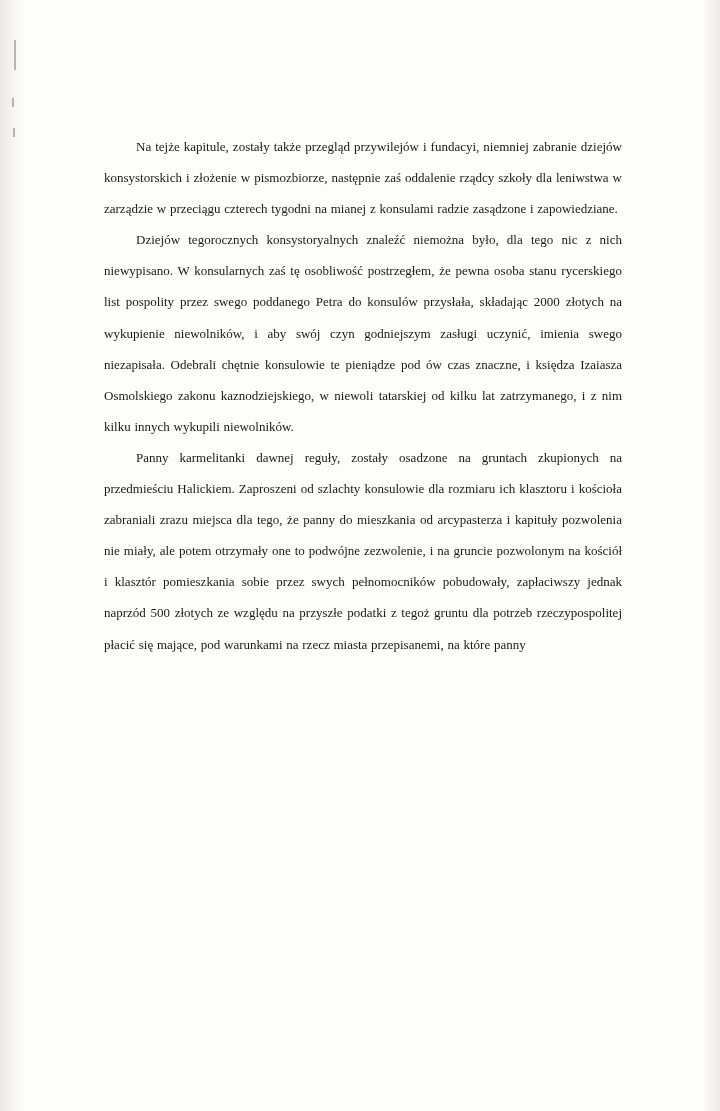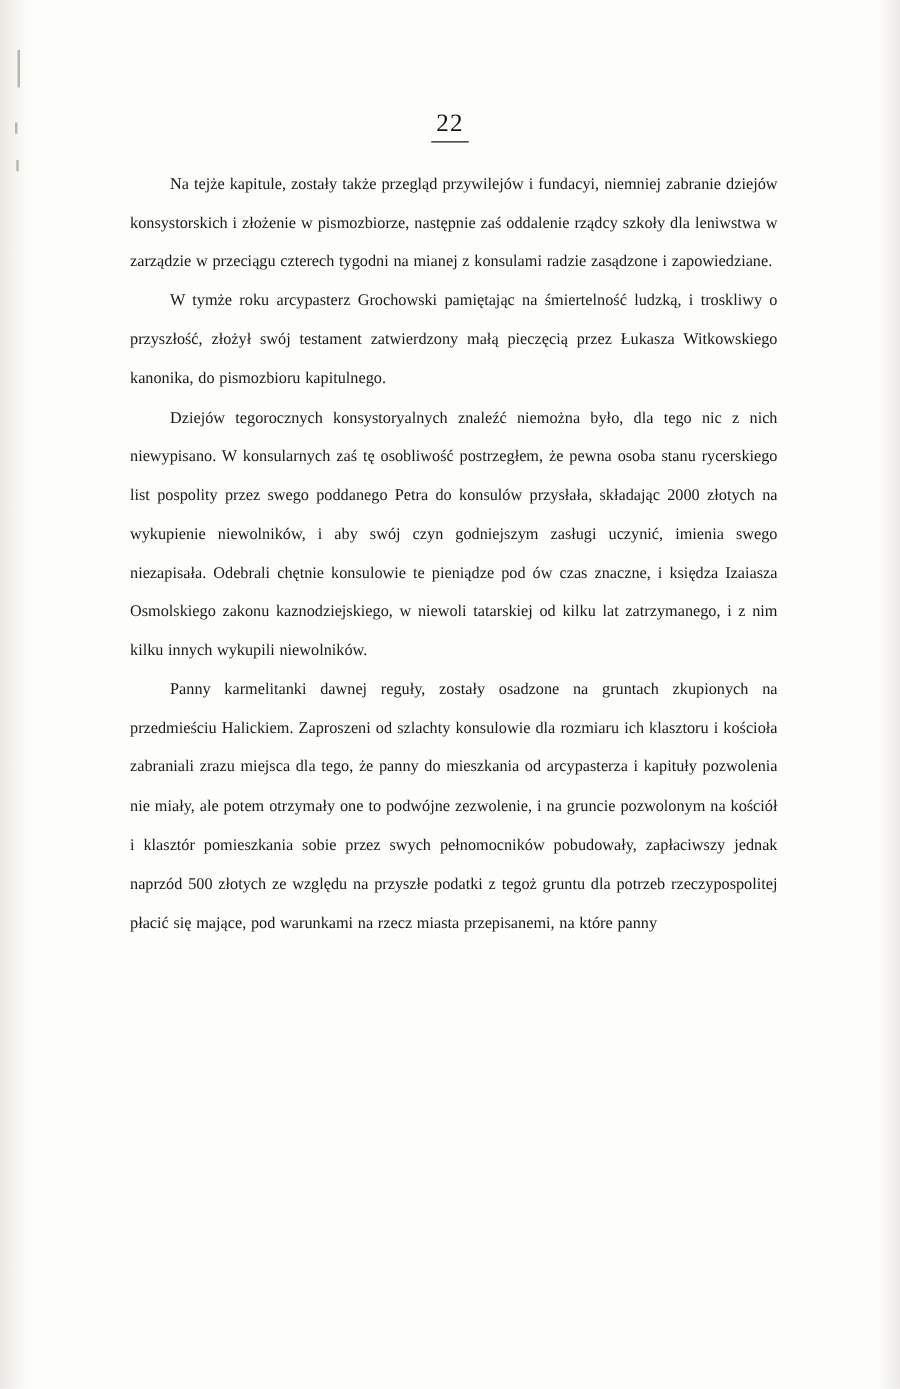--- a/index.html
+++ b/index.html
@@ -100,24 +100,20 @@
 <body>
 
 <div class="page">
 
   <div class="margin-marks">
     <span class="mm1"></span>
     <span class="mm2"></span>
     <span class="mm3"></span>
   </div>
 
-  <div class="page-number">
-    <span class="num">22</span>
-  </div>
 
   <div class="body-text">
     <p class="para">Na tejże kapitule, zostały także przegląd przywilejów i fundacyi, niemniej zabranie dziejów konsystorskich i złożenie w pismozbiorze, następnie zaś oddalenie rządcy szkoły dla leniwstwa w zarządzie w przeciągu czterech tygodni na mianej z konsulami radzie zasądzone i zapowiedziane.</p>
-    <p class="para">W tymże roku arcypasterz Grochowski pamiętając na śmiertelność ludzką, i troskliwy o przyszłość, złożył swój testament zatwierdzony małą pieczęcią przez Łukasza Witkowskiego kanonika, do pismozbioru kapitulnego.</p>
     <p class="para">Dziejów tegorocznych konsystoryalnych znaleźć niemożna było, dla tego nic z nich niewypisano. W konsularnych zaś tę osobliwość postrzegłem, że pewna osoba stanu rycerskiego list pospolity przez swego poddanego Petra do konsulów przysłała, składając 2000 złotych na wykupienie niewolników, i aby swój czyn godniejszym zasługi uczynić, imienia swego niezapisała. Odebrali chętnie konsulowie te pieniądze pod ów czas znaczne, i księdza Izaiasza Osmolskiego zakonu kaznodziejskiego, w niewoli tatarskiej od kilku lat zatrzymanego, i z nim kilku innych wykupili niewolników.</p>
     <p class="para">Panny karmelitanki dawnej reguły, zostały osadzone na gruntach zkupionych na przedmieściu Halickiem. Zaproszeni od szlachty konsulowie dla rozmiaru ich klasztoru i kościoła zabraniali zrazu miejsca dla tego, że panny do mieszkania od arcypasterza i kapituły pozwolenia nie miały, ale potem otrzymały one to podwójne zezwolenie, i na gruncie pozwolonym na kościół i klasztór pomieszkania sobie przez swych pełnomocników pobudowały, zapłaciwszy jednak naprzód 500 złotych ze względu na przyszłe podatki z tegoż gruntu dla potrzeb rzeczypospolitej płacić się mające, pod warunkami na rzecz miasta przepisanemi, na które panny</p>
   </div>
 
 </div>
 
 </body></html>

